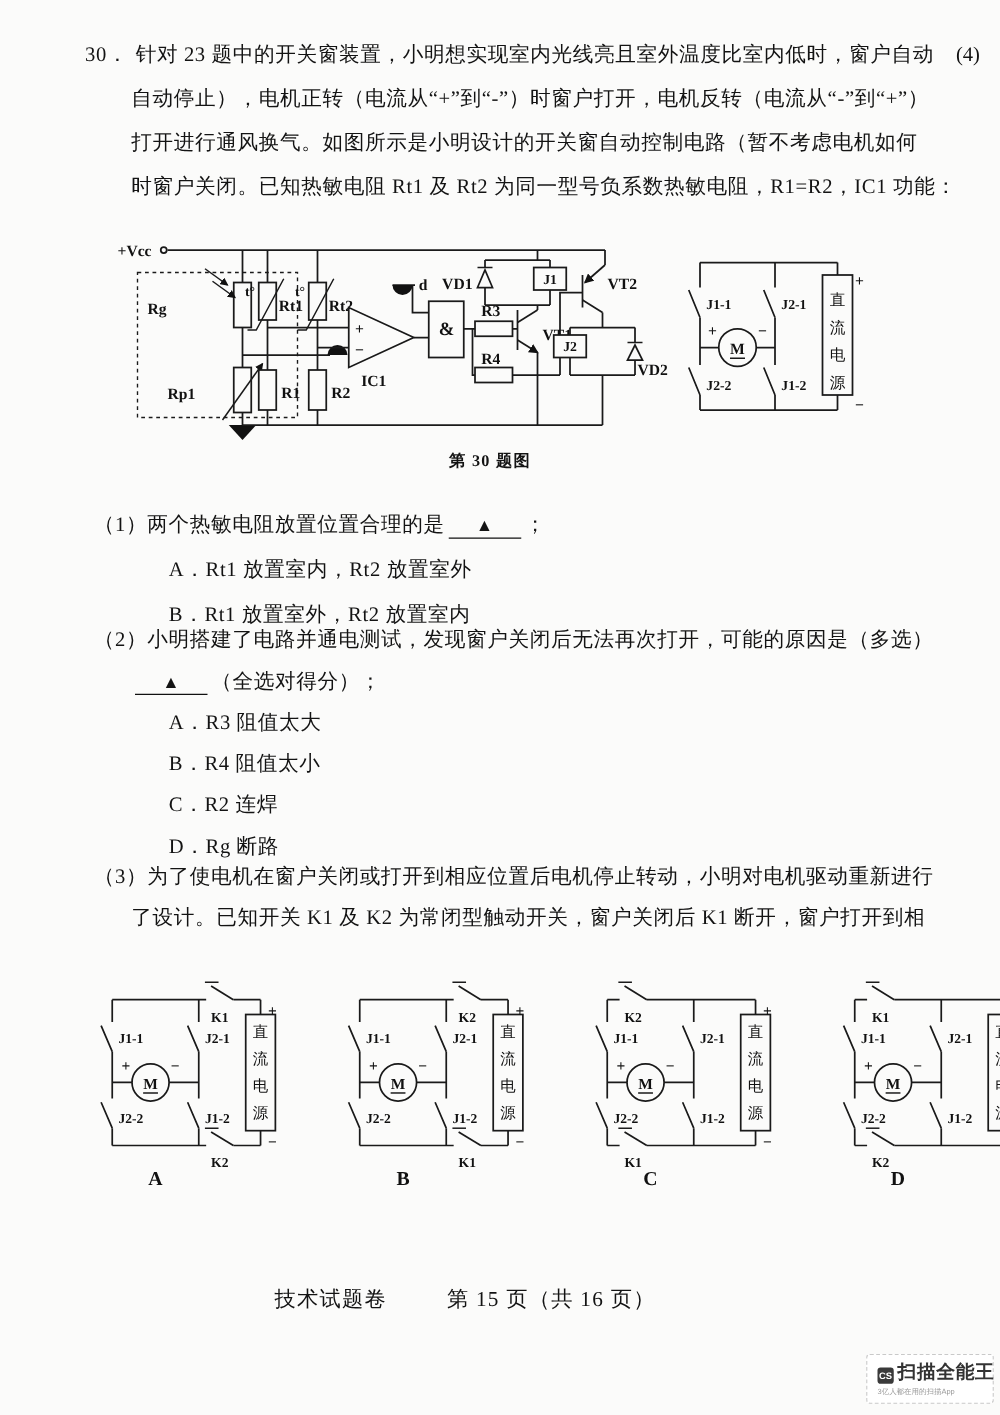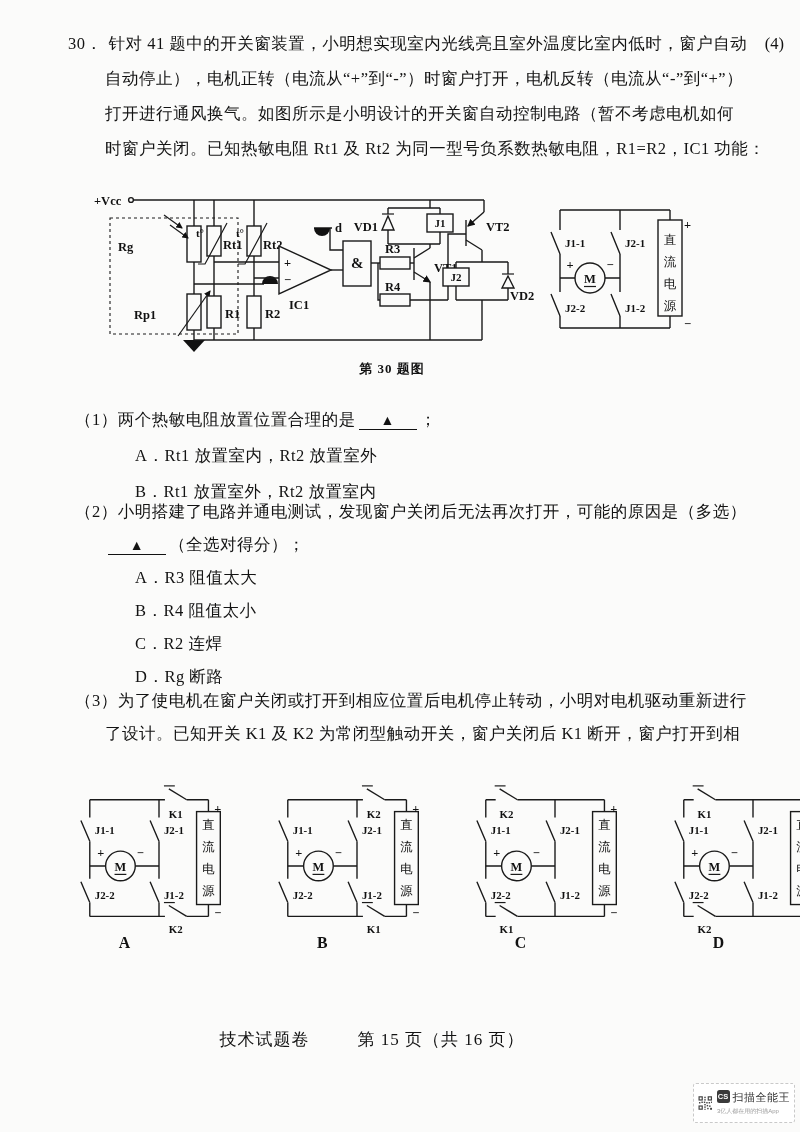--- a/index.html
+++ b/index.html
@@ -43,32 +43,32 @@
   .opt-letter{font-size:17px;font-weight:bold;}
   
   .footer{top:1028px;left:0;right:0;display:flex;justify-content:center;gap:48px;
     font-size:17px;letter-spacing:1px;transform:translateX(-28px);}
   
   .wm{top:1083px;left:693px;width:102px;height:40px;background:#fff;
     border:1px dashed #c9c9c9;border-radius:3px;box-sizing:border-box;
     display:flex;align-items:center;padding:3px 4px;gap:4px;
     font-family:"Liberation Sans","DejaVu Sans",sans-serif;}
   .wm-col{display:flex;flex-direction:column;justify-content:center;}
-  .wm-row{display:flex;align-items:flex-start;gap:3px;}
+  .wm-row{display:flex;align-items:flex-end;gap:3px;}
   .wm-badge{width:13px;height:13px;background:#3a3a3a;border-radius:2.5px;color:#fff;
     font-size:7.5px;font-weight:bold;display:flex;align-items:center;justify-content:center;}
-  .wm-brand{font-size:11px;font-weight:normal;color:#333;letter-spacing:.5px;white-space:nowrap;}
+  .wm-brand{font-size:15px;font-weight:bold;color:#333;letter-spacing:.5px;white-space:nowrap;}
   .wm-tag{font-size:6.5px;color:#9a9a9a;margin-top:1.5px;white-space:nowrap;transform:scale(.92);transform-origin:left;}
 </style>
 </head>
 <body>
 
 <div class="abs qmain">
   <span class="score">(4)</span>
-  <div><span class="qnum">30．</span><span>针对 41 题中的开关窗装置，小明想实现室内光线亮且室外温度比室内低时，窗户自动</span></div>
+  <div><span class="qnum">30．</span><span>针对 23 题中的开关窗装置，小明想实现室内光线亮且室外温度比室内低时，窗户自动</span></div>
   <div class="cont">自动停止），电机正转（电流从“+”到“-”）时窗户打开，电机反转（电流从“-”到“+”）</div>
   <div class="cont">打开进行通风换气。如图所示是小明设计的开关窗自动控制电路（暂不考虑电机如何</div>
   <div class="cont">时窗户关闭。已知热敏电阻 Rt1 及 Rt2 为同一型号负系数热敏电阻，R1=R2，IC1 功能：</div>
 </div>
 
 <div class="abs fig-main">
 <svg viewBox="0 0 600 170" width="600" height="170">
   <defs>
     <marker id="arw" viewBox="0 0 10 10" refX="8.5" refY="5" markerWidth="5.5" markerHeight="5.5" orient="auto-start-reverse">
       <path d="M0,0 L10,5 L0,10 z" fill="#111"></path>

